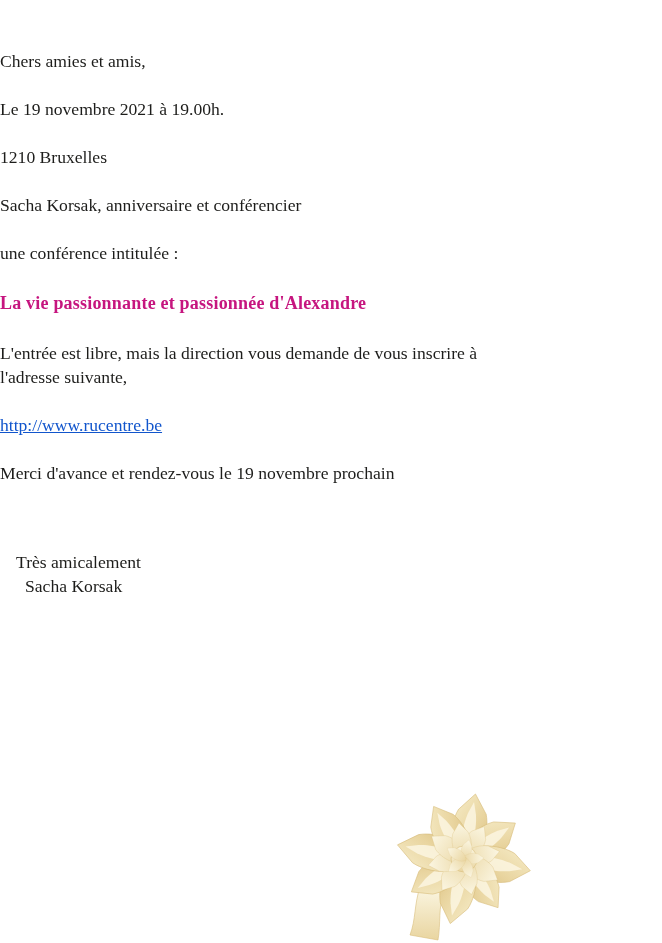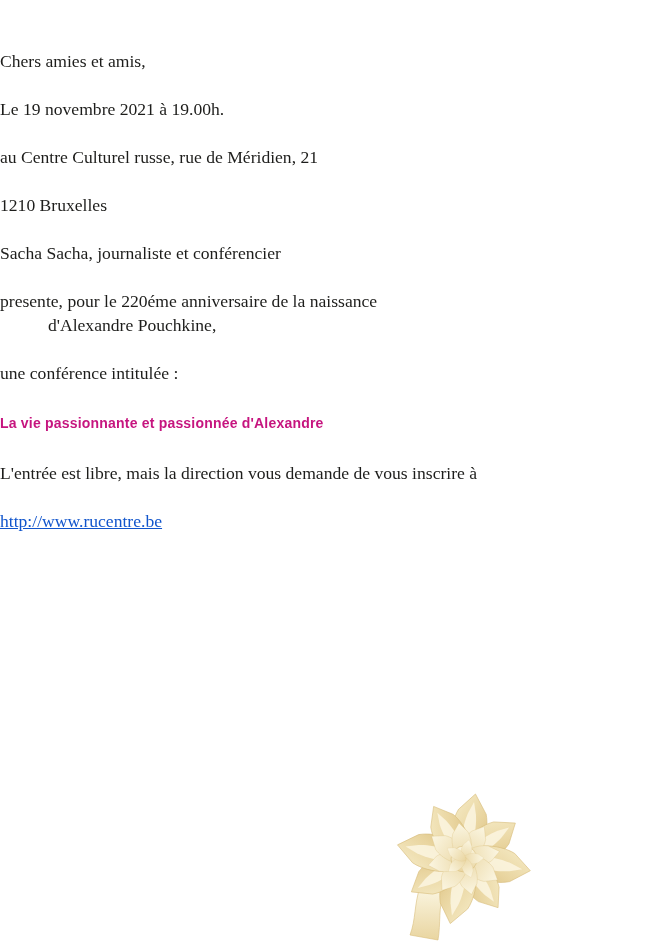--- a/index.html
+++ b/index.html
@@ -14,23 +14,23 @@
   html,body{margin:0;padding:0;background:#ffffff;}
   body{width:662px;height:943px;font-family:"Liberation Serif","DejaVu Serif",serif;color:var(--text);}
   .page{position:relative;width:662px;height:943px;background:#ffffff;overflow:hidden;}
   .letter{position:absolute;top:49px;left:0;width:653px;text-align:left;font-size:17.6px;line-height:24px;}
   .letter p{margin:0 0 24px 0;}
   .line{display:block;}
   .shift-48{transform:translateX(48px);}
   .shift-16{transform:translateX(16px);}
   .shift-25{transform:translateX(25px);}
   .title{
-    font-family:Liberation Sans, sans-serif;
+    font-family:Liberation Serif, serif;
     font-weight:bold;
-    font-size:14px;
+    font-size:18px;
     line-height:28px;
     letter-spacing:0.2px;
     color:var(--title_pink);
   }
   .link{
     color:var(--link_blue);
     text-decoration:underline;
     cursor:pointer;
     margin-top:28px;
   }
@@ -43,46 +43,47 @@
 </head>
 <body>
 
 <div class="page">
   <div class="letter">
 
     <p>Chers amies et amis,</p>
 
     <p>Le 19 novembre 2021 à 19.00h.</p>
 
-    <p>au Centre Culturel russe, rue de Méridien, 21</p>
 
     <p>1210 Bruxelles</p>
 
-    <p>Sacha Sacha, journaliste et conférencier</p>
+    <p>Sacha Korsak, anniversaire et conférencier</p>
 
-    <p>
-      <span class="line">presente, pour le 220éme anniversaire de la naissance</span>
-      <span class="line shift-48">d'Alexandre Pouchkine,</span>
-    </p>
 
     <p>une conférence intitulée :</p>
 
     <p class="title">
       <span class="line">La vie passionnante et passionnée d'Alexandre</span>
     </p>
 
     <p>
       <span class="line">L'entrée est libre, mais la direction vous demande de vous inscrire à</span>
+      <span class="line">l'adresse suivante,</span>
     </p>
 
     <p>
       <a href="#" class="link">http://www.rucentre.be</a>
     </p>
 
+    <p>Merci d'avance et rendez-vous le 19 novembre prochain</p>
 
+    <p class="closing">
+      <span class="line shift-16">Très amicalement</span>
+      <span class="line shift-25">Sacha Korsak</span>
+    </p>
 
   </div>
 
   <div class="bow">
     <svg width="160" height="154" viewBox="0 0 160 154" xmlns="http://www.w3.org/2000/svg">
       <defs>
         <linearGradient id="gGold" x1="0" y1="0" x2="1" y2="1">
           <stop offset="0" stop-color="#f6ecc8" style="stop-color:var(--bow_gold_light)"></stop>
           <stop offset="0.55" stop-color="#e9d5a0" style="stop-color:var(--bow_gold)"></stop>
           <stop offset="1" stop-color="#d8bd7c" style="stop-color:var(--bow_gold_dark)"></stop>

